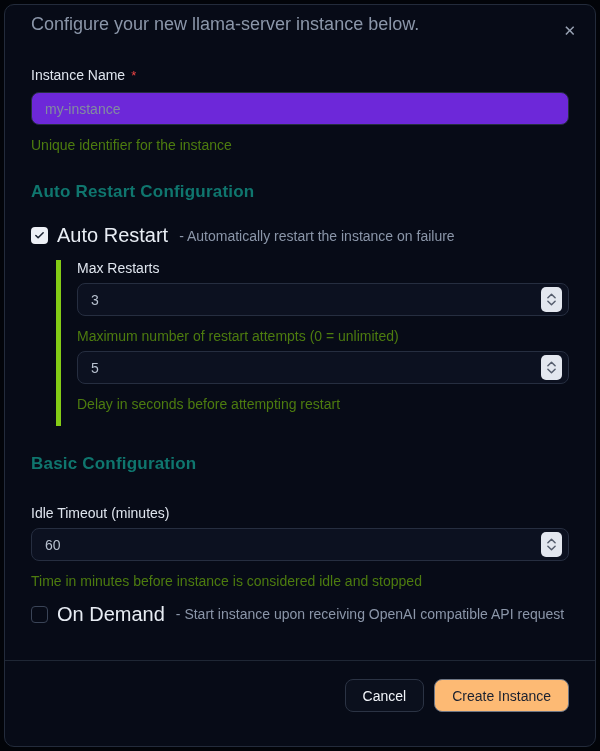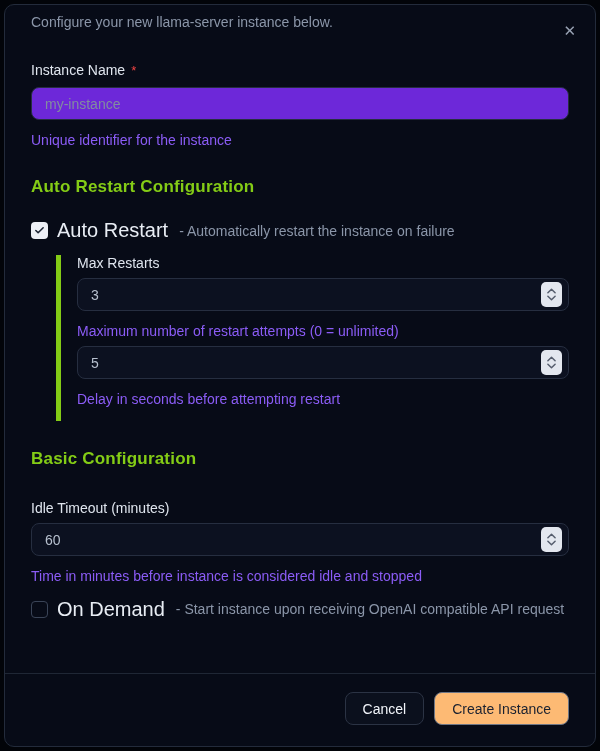--- a/index.html
+++ b/index.html
@@ -41,49 +41,49 @@
   .dialog-title {
     margin-top: 21px;
     color: #f4f7fb;
     font-size: 19px;
     font-weight: 700;
     letter-spacing: 0.2px;
   }
   .dialog-subtitle {
     margin-top: 9px;
     color: #8b96a9;
-    font-size: 14px;
+    font-size: 18px;
   }
   .field-label {
     color: #dfe5ee;
     font-size: 14px;
     font-weight: 500;
   }
   .required-mark { color: #ef4444; margin-left: 6px; font-size: 13px; }
-  .help-text { color: #8b5cf6; font-size: 14px; }
+  .help-text { color: #4d7c0f; font-size: 14px; }
 
   .name-label { margin-top: 32px; }
   .text-input {
     margin-top: 9px;
     width: 100%;
     height: 33px;
     background: #6d28d9;
     border: 1px solid #262e40;
     border-radius: 8px;
     padding: 0 13px;
     color: #c3ccd9;
     font-size: 14px;
     font-family: "Liberation Sans", "DejaVu Sans", sans-serif;
     outline: none;
   }
   .text-input::placeholder { color: #828d9f; opacity: 1; }
   .name-help { margin-top: 12px; }
 
   .section-heading {
-    color: #84cc16;
+    color: #0f766e;
     font-size: 17px;
     font-weight: 700;
     letter-spacing: 0.2px;
   }
   .auto-restart-heading { margin-top: 29px; }
 
   .checkbox-row {
     margin-top: 22px;
     display: flex;
     align-items: center;
@@ -163,21 +163,20 @@
   .idle-label { margin-top: 31px; display: block; }
 
   .clipped-row {
     margin-top: 13px;
     display: flex;
     align-items: center;
     height: 24px;
   }
 
   .modal-footer {
-    margin-top: 13px;
     border-top: 1px solid #1f2735;
     padding: 18px 26px 0 26px;
     display: flex;
     justify-content: flex-end;
     gap: 10px;
   }
   .btn {
     height: 33px;
     border-radius: 8px;
     font-size: 14px;

